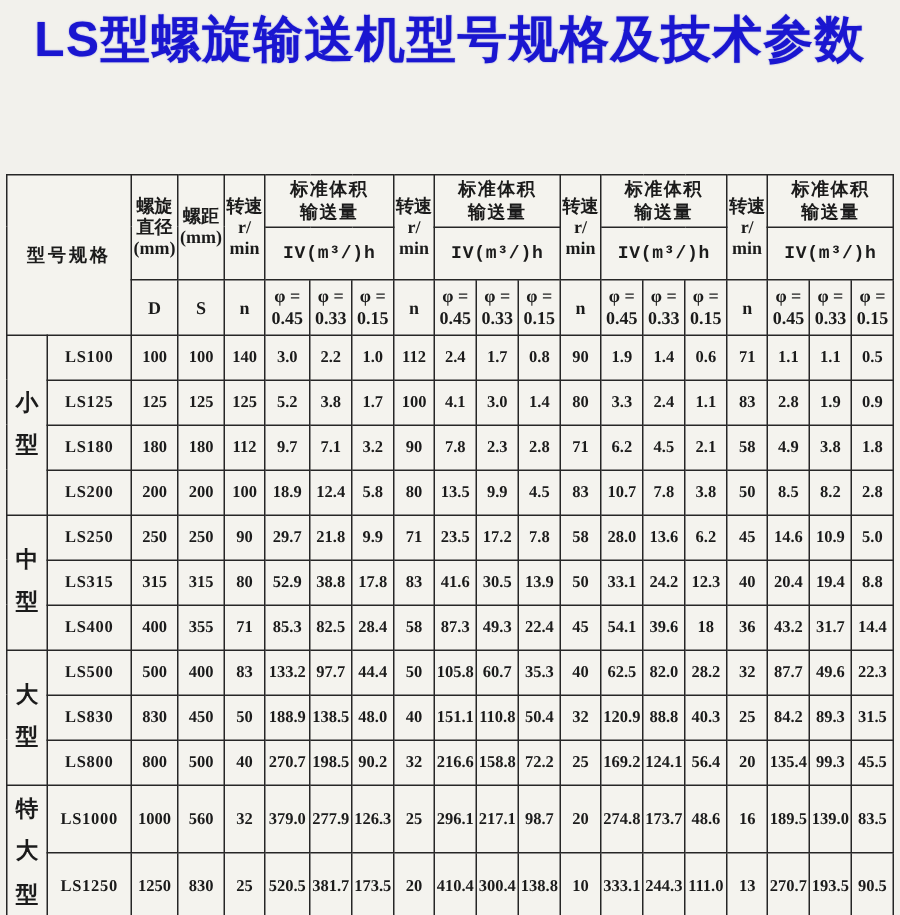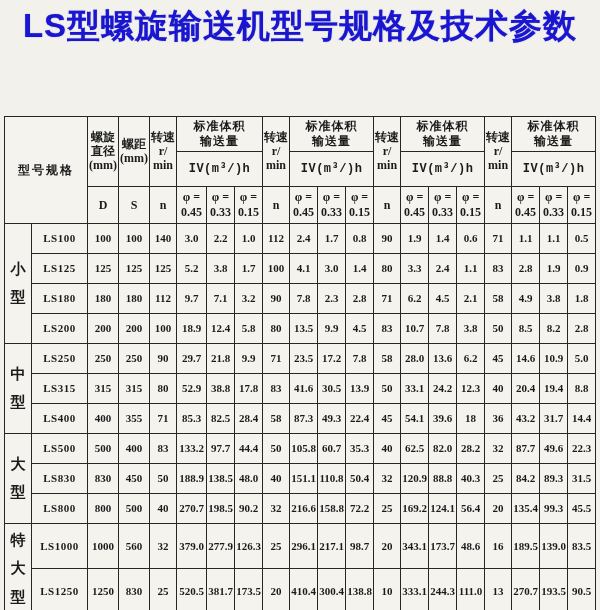--- a/index.html
+++ b/index.html
@@ -408,21 +408,21 @@
           <td class="val">560</td>
           <td class="val">32</td>
           <td class="val">379.0</td>
           <td class="val">277.9</td>
           <td class="val">126.3</td>
           <td class="val">25</td>
           <td class="val">296.1</td>
           <td class="val">217.1</td>
           <td class="val">98.7</td>
           <td class="val">20</td>
-          <td class="val">343.1</td>
+          <td class="val">274.8</td>
           <td class="val">173.7</td>
           <td class="val">48.6</td>
           <td class="val">16</td>
           <td class="val">189.5</td>
           <td class="val">139.0</td>
           <td class="val">83.5</td>
         </tr>
         <tr>
           <td class="model">LS1250</td>
           <td class="val">1250</td>

